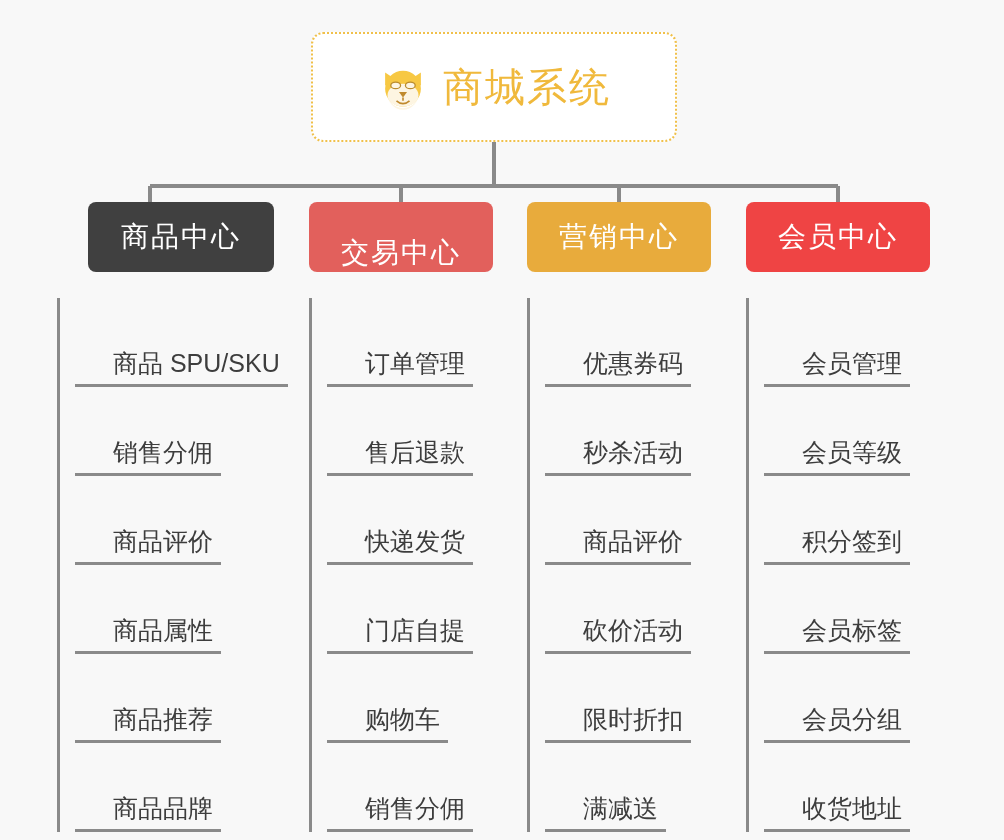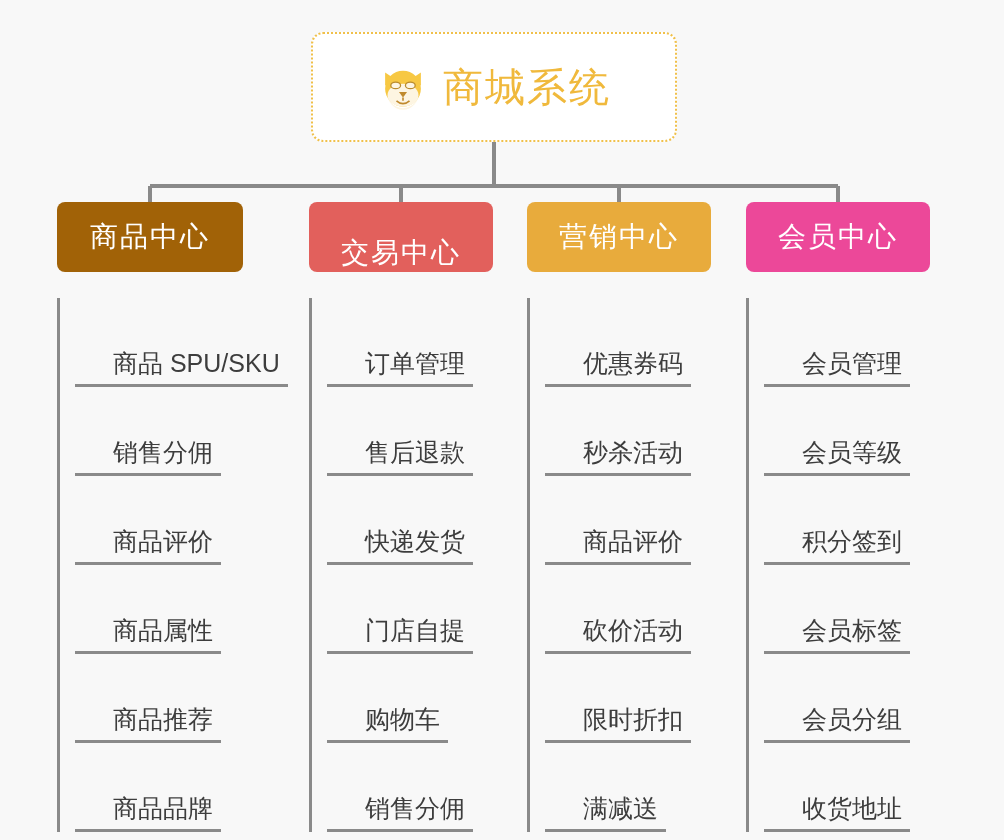--- a/index.html
+++ b/index.html
@@ -151,21 +151,21 @@
       <ellipse cx="41" cy="30" rx="6" ry="4" fill="none" stroke="#b98b2e" stroke-width="1.6"></ellipse>
       <path d="M27 38 L37 38 L32 45 Z" fill="#c08a2d"></path>
       <path d="M32 45 L32 49" stroke="#c08a2d" stroke-width="2" fill="none"></path>
       <path d="M24 49 q8 7 16 0" stroke="#c08a2d" stroke-width="2" fill="none"></path>
     </svg>
     <span class="root-title">商城系统</span>
   </div>
 
   <div id="branches-host">
       <div class="branch" style="left: 57px; width: 186px;">
-        <div class="branch-header c0" style="width: 186px; background: #a16207;">
+        <div class="branch-header c0" style="width: 186px; background: #404040; margin-left: 31px;">
           <span>商品中心</span>
         </div>
         <div class="leaf-list">
           <div class="leaf-stem" style="background: rgb(138, 138, 138);"></div>
           <div class="leaf-item">
             <span class="leaf-label" style="border-bottom-color: rgb(138, 138, 138);">商品 SPU/SKU</span>
           </div>
           <div class="leaf-item">
             <span class="leaf-label" style="border-bottom-color: rgb(138, 138, 138);">销售分佣</span>
           </div>
@@ -229,21 +229,21 @@
           </div>
           <div class="leaf-item">
             <span class="leaf-label" style="border-bottom-color: rgb(138, 138, 138);">限时折扣</span>
           </div>
           <div class="leaf-item">
             <span class="leaf-label" style="border-bottom-color: rgb(138, 138, 138);">满减送</span>
           </div>
         </div>
       </div>
       <div class="branch" style="left: 746px; width: 184px;">
-        <div class="branch-header c3" style="width: 184px; background: #ec4899;">
+        <div class="branch-header c3" style="width: 184px; background: #ef4444;">
           <span>会员中心</span>
         </div>
         <div class="leaf-list">
           <div class="leaf-stem" style="background: rgb(138, 138, 138);"></div>
           <div class="leaf-item">
             <span class="leaf-label" style="border-bottom-color: rgb(138, 138, 138);">会员管理</span>
           </div>
           <div class="leaf-item">
             <span class="leaf-label" style="border-bottom-color: rgb(138, 138, 138);">会员等级</span>
           </div>

